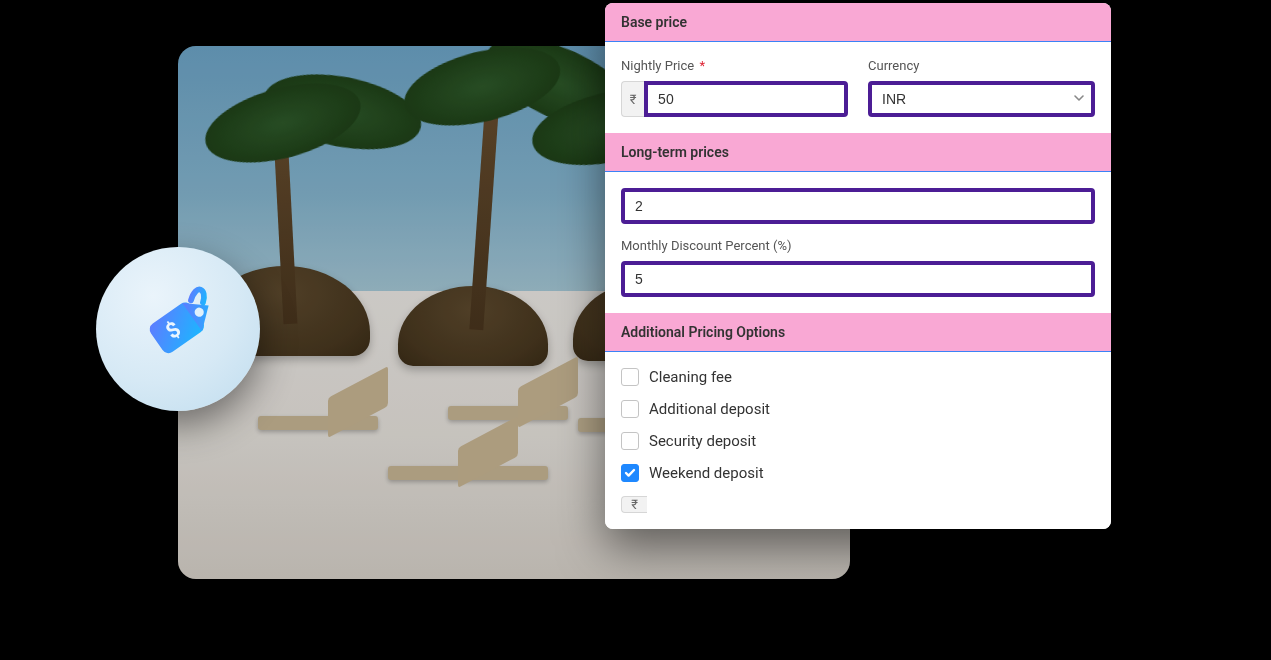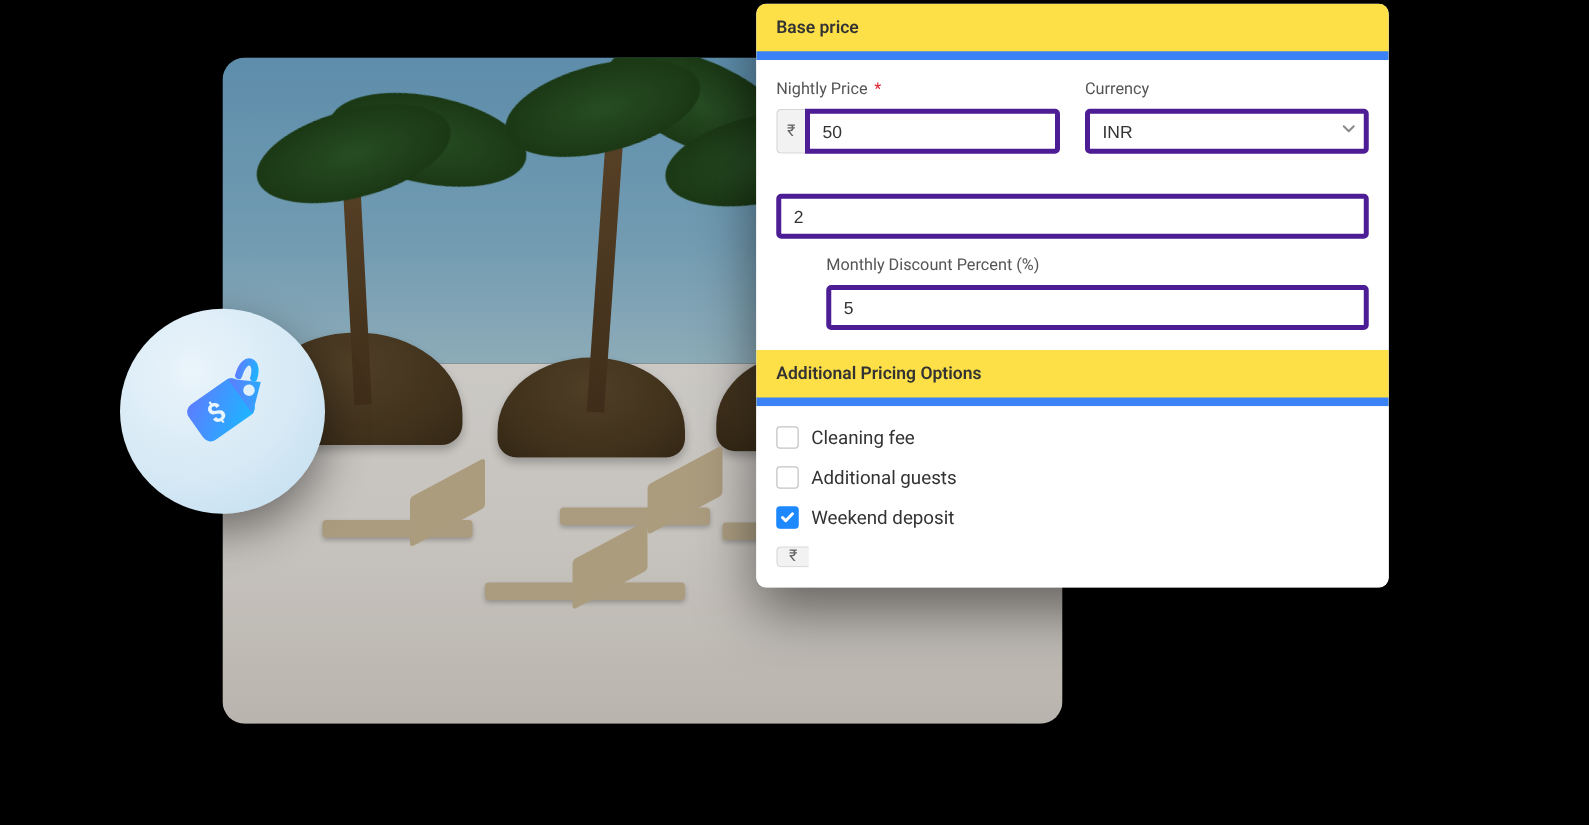--- a/index.html
+++ b/index.html
@@ -114,26 +114,26 @@
     left: 605px; top: 3px;
     width: 506px;
     background: #fff;
     border-radius: 8px;
     box-shadow: 0 18px 46px rgba(0,0,0,0.5);
     overflow: hidden;
     color: #333;
     font-size: 14px;
   }
   .section-header {
-    background: #fde047;
+    background: #f9a8d4;
     padding: 11px 16px;
     font-weight: 600;
     color: #333;
     font-size: 14px;
-    border-bottom: 7px solid #3b82f6;
+    border-bottom: 1px solid #3b82f6;
   }
   .section-body {
     padding: 16px;
     background: #fff;
   }
   .row { display: flex; gap: 20px; }
   .col { flex: 1; display: flex; flex-direction: column; gap: 8px;}
   .field-label { color: #555; font-size: 13px;}
   .req { color: #d23; margin-left: 2px;}
   .input-wrap {
@@ -163,21 +163,21 @@
   .input-wrap input.text { border-radius: 0 4px 4px 0;}
   .small-input { width: 160px;}
   .select-wrap { position: relative;}
   .select-wrap select { appearance: none; padding-right: 46px;}
   .select-caret {
     position: absolute; right: 10px; top: 50%; transform: translateY(-50%);
     pointer-events: none; color: #777;
   }
 
   .stack { display:flex; flex-direction:column; gap: 8px;}
-  .stack + .stack { margin-top: 14px; margin-left: 40px;}
+  .stack + .stack { margin-top: 14px;}
 
   .chk-row {
     display: flex; align-items: center; gap: 10px;
     margin-bottom: 14px;
     font-size: 15px;
     color: #333;
   }
   .chk-row:last-of-type { margin-bottom: 12px;}
   .chk {
     width: 18px; height: 18px;
@@ -262,20 +262,21 @@
           <span class="select-caret">
             <svg width="12" height="12" viewBox="0 0 12 12">
                 <path d="M2 4l4 4 4-4" stroke="#888" stroke-width="1.6" fill="none" stroke-linecap="round" stroke-linejoin="round"></path>
               </svg>
           </span>
         </div>
       </div>
     </div>
   </div>
 
+  <div class="section-header">Long-term prices</div>
   <div class="section-body">
     <div class="stack">
       <input class="text small-input" type="text" value="2" style="">
     </div>
     <div class="stack">
       <label class="field-label">Monthly Discount Percent (%)</label>
       <input class="text small-input" type="text" value="5" style="">
     </div>
   </div>
 
@@ -286,23 +287,29 @@
       <span class="chk">
         
       </span>
       <span>Cleaning fee</span>
     </div>
 
     <div class="chk-row">
       <span class="chk">
         
       </span>
-      <span>Additional guests</span>
-    </div>
-
+      <span>Additional deposit</span>
+    </div>
+
+    <div class="chk-row">
+      <span class="chk">
+        
+      </span>
+      <span>Security deposit</span>
+    </div>
 
     <div class="chk-row">
       <span class="chk checked">
         <svg viewBox="0 0 12 12">
             <path d="M2 6l2.6 2.6L10 3"></path>
           </svg>
       </span>
       <span>Weekend deposit</span>
     </div>
 

